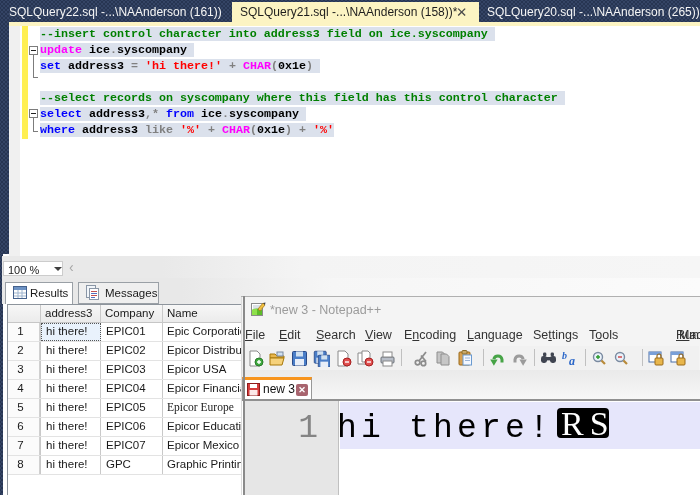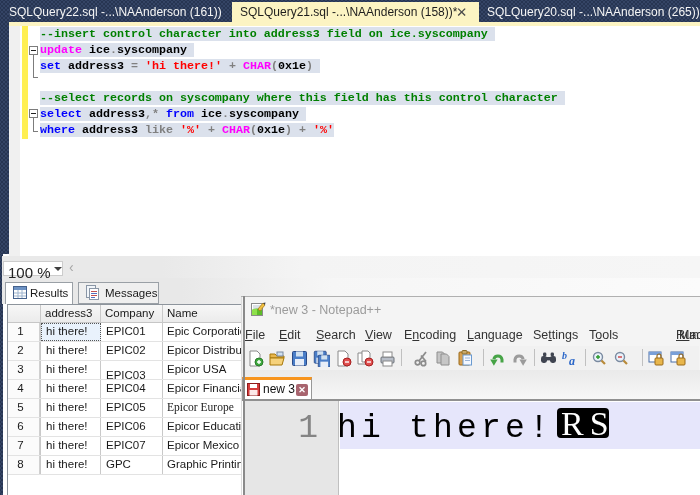--- a/index.html
+++ b/index.html
@@ -59,21 +59,21 @@
     <div class="cl"> </div>
     <div class="cl"><span class="sel"><span class="c">--select records on syscompany where this field has this control character</span> </span></div>
     <div class="cl"><span class="sel"><span class="k">select</span><span class="t"> address3</span><span class="o">,*</span><span class="t"> </span><span class="k">from</span><span class="t"> ice</span><span class="o">.</span><span class="t">syscompany</span> </span></div>
     <div class="cl"><span class="sel"><span class="k">where</span><span class="t"> address3 </span><span class="o">like</span><span class="t"> </span><span class="s">'%'</span><span class="t"> </span><span class="o">+</span><span class="t"> </span><span class="m">CHAR</span><span class="o">(</span><span class="t">0x1e</span><span class="o">)</span><span class="t"> </span><span class="o">+</span><span class="t"> </span><span class="s">'%'</span></span></div>
   </div>
 </div>
 
 <div class="abs" style="left:2px;top:256px;width:698px;height:22px;
      background:linear-gradient(to right,#e9e9e9 0,#e9e9e9 160px,#f4f4f4 300px,#f6f6f6 100%);">
   <div class="abs" style="left:1px;top:5px;width:60px;height:15px;background:#fff;border:1px solid #ccc;box-sizing:border-box;">
-    <span class="abs" style="left:4px;top:2px;font-size:15px;color:#222;">100 %</span>
+    <span class="abs" style="left:4px;top:2px;font-size:11px;color:#222;">100 %</span>
     <span class="abs" style="left:50px;top:5px;width:0;height:0;border-left:4px solid transparent;border-right:4px solid transparent;border-top:4px solid #404040;"></span>
   </div>
   <span class="abs" style="left:67px;top:3px;font-size:14px;color:#a6a6a6;">‹</span>
 </div>
 
 <div class="abs" style="left:2px;top:278px;width:698px;height:26px;background:linear-gradient(to right,#e8e8e8 0,#e8e8e8 180px,#f6f6f6 330px,#fbfbfb 100%);">
   <div class="abs" style="left:3px;top:4px;width:68px;height:22px;background:#fff;border:1px solid #9aa0a6;border-bottom:none;box-sizing:border-box;">
     <svg class="abs" style="left:7px;top:3px;" width="14" height="13" viewBox="0 0 14 13">
       <rect x="0.5" y="0.5" width="13" height="12" fill="#fdfdfd" stroke="#44618c"></rect>
       <rect x="1" y="1" width="12" height="3" fill="#6d92c4"></rect>
@@ -123,21 +123,21 @@
       </div>
       <div class="abs" style="left:5px;top:38px;width:234px;height:19px;border-bottom:1px solid #e3e3e3;box-sizing:border-box;">
         <span class="abs gtxt" style="left:0;width:25px;text-align:center;top:2px;">2</span>
         <span class="abs gtxt" style="left:38px;top:2px;">hi there!</span>
         <span class="abs gtxt" style="left:98px;top:2px;">EPIC02</span>
         <span class="abs gtxt" style="left:159px;top:2px;white-space:pre;">Epicor Distribution</span>
       </div>
       <div class="abs" style="left:5px;top:57px;width:234px;height:19px;border-bottom:1px solid #e3e3e3;box-sizing:border-box;">
         <span class="abs gtxt" style="left:0;width:25px;text-align:center;top:2px;">3</span>
         <span class="abs gtxt" style="left:38px;top:2px;">hi there!</span>
-        <span class="abs gtxt" style="left:98px;top:8px;text-align:center;">EPIC03</span>
+        <span class="abs gtxt" style="left:98px;top:2px;text-align:center;">EPIC03</span>
         <span class="abs gtxt" style="left:159px;top:2px;white-space:pre;">Epicor USA</span>
       </div>
       <div class="abs" style="left:5px;top:76px;width:234px;height:19px;border-bottom:1px solid #e3e3e3;box-sizing:border-box;">
         <span class="abs gtxt" style="left:0;width:25px;text-align:center;top:2px;">4</span>
         <span class="abs gtxt" style="left:38px;top:2px;">hi there!</span>
         <span class="abs gtxt" style="left:98px;top:2px;">EPIC04</span>
         <span class="abs gtxt" style="left:159px;top:2px;white-space:pre;">Epicor Financial</span>
       </div>
       <div class="abs" style="left:5px;top:95px;width:234px;height:19px;border-bottom:1px solid #e3e3e3;box-sizing:border-box;">
         <span class="abs gtxt" style="left:0;width:25px;text-align:center;top:2px;">5</span>

